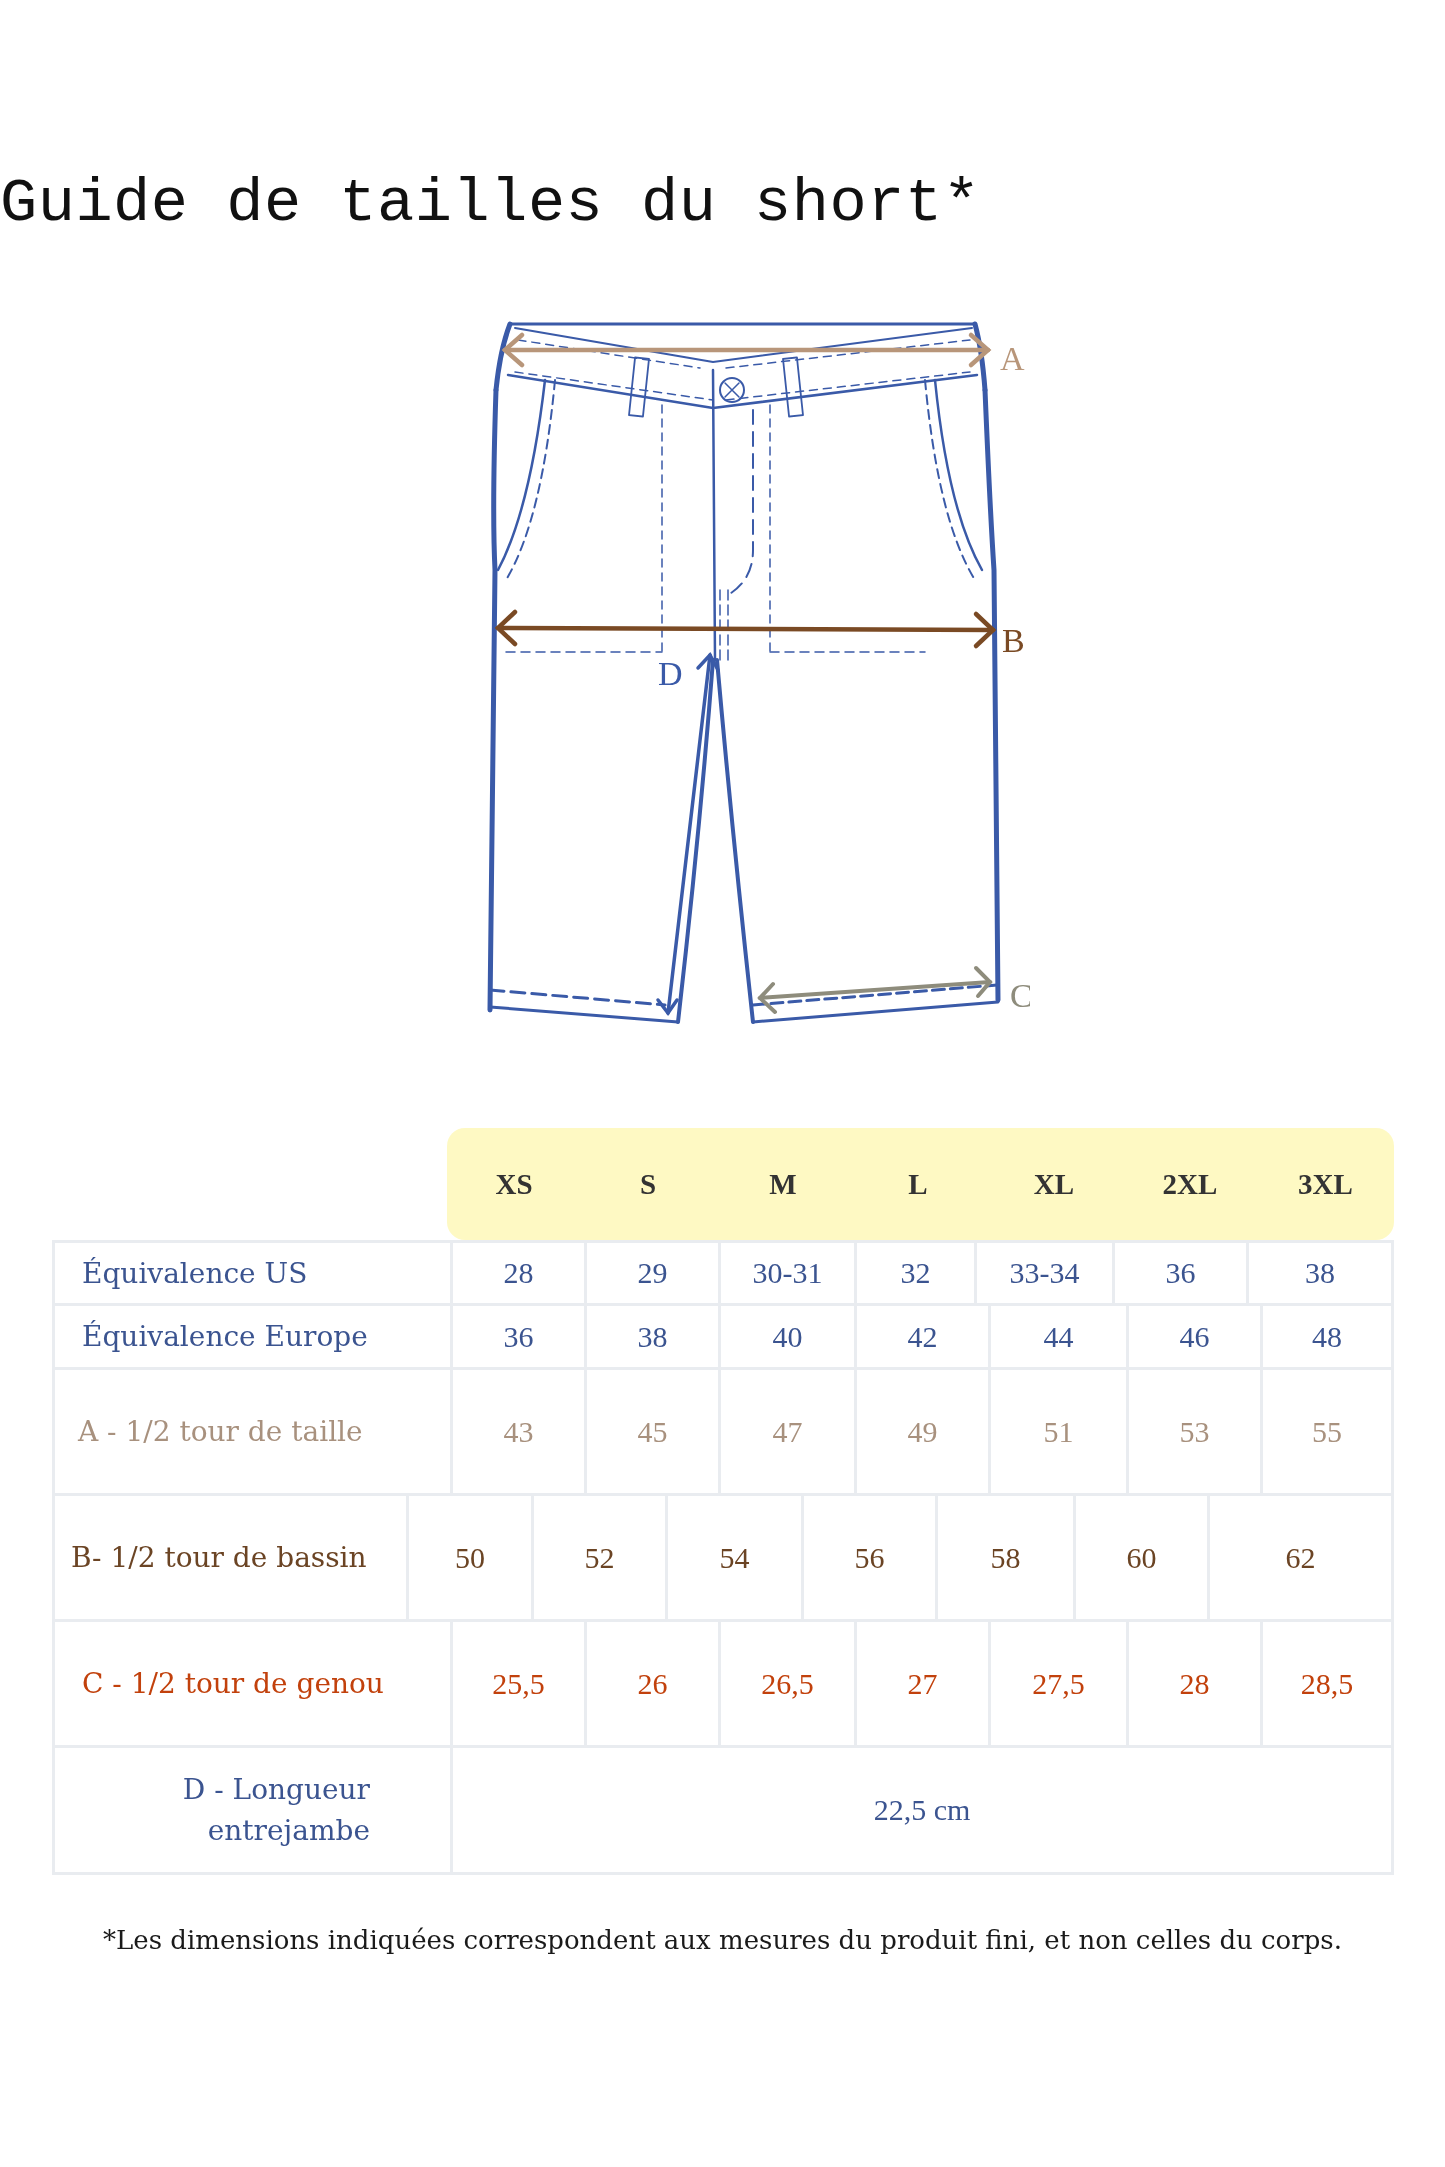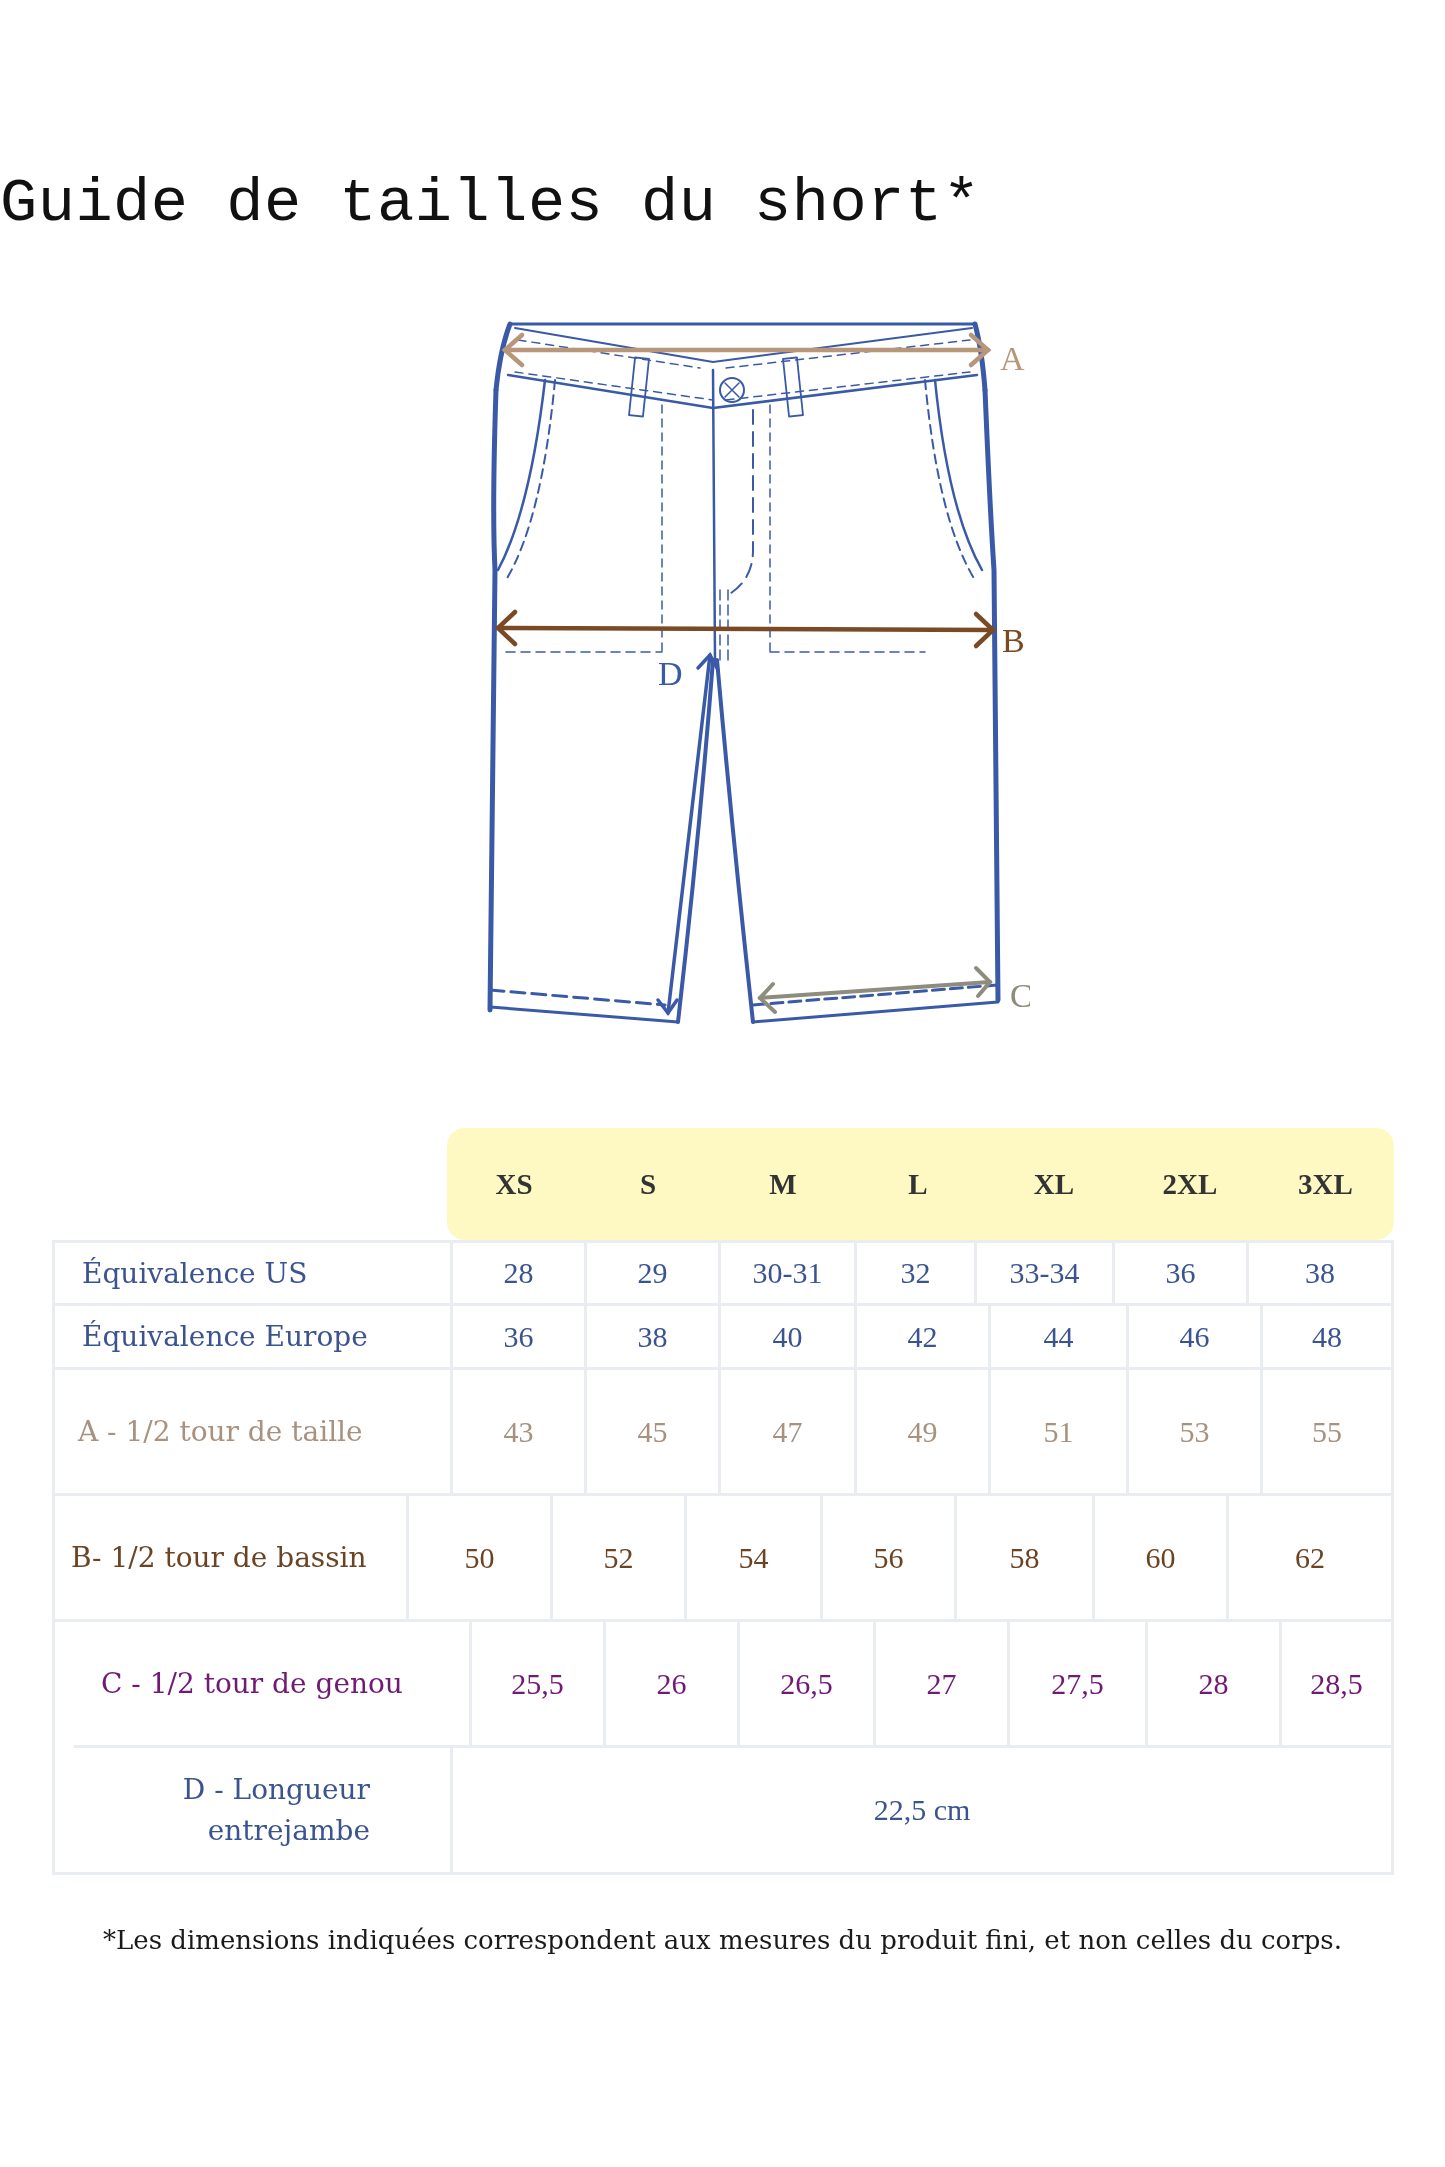--- a/index.html
+++ b/index.html
@@ -21,21 +21,21 @@
   .grid { position: absolute; left: 0; top: 112px; width: 1342px; border: 3px solid #e9ecf0; box-sizing: border-box; }
   .row { display: flex; border-bottom: 3px solid #e9ecf0; box-sizing: border-box; }
   .row:last-child { border-bottom: none; }
   .cell { box-sizing: border-box; border-right: 3px solid #e9ecf0; display: flex; align-items: center;
           justify-content: center; font-family: "Liberation Serif", "DejaVu Serif", serif; font-size: 30px; }
   .cell:last-child { border-right: none; }
   .cell.label { justify-content: flex-start; padding-left: 27px; font-family: "DejaVu Serif", serif; font-size: 28px; }
   .c-blue { color: #3b5490; text-align: right; }
   .c-tan { color: #a8917e; }
   .c-brown { color: #6b4424; }
-  .c-gray { color: #701a75; margin-left: 19px; }
+  .c-gray { color: #c2410c; }
   .footnote { position: absolute; left: 0; top: 1925px; width: 1445px; text-align: center;
               font-family: "DejaVu Serif", serif; font-size: 26px; color: #1a1a1a; }
 </style>
 </head>
 <body>
 
 <div class="title">Guide de tailles du short*</div>
 
 <div class="diagram">
   <svg viewBox="0 0 560 720" xmlns="http://www.w3.org/2000/svg">
@@ -155,21 +155,21 @@
       <div class="cell" style="width:134px">45</div>
       <div class="cell" style="width:136px">47</div>
       <div class="cell" style="width:134px">49</div>
       <div class="cell" style="width:138px">51</div>
       <div class="cell" style="width:134px">53</div>
       <div class="cell" style="flex:1">55</div>
     </div>
 
     <div class="row c-brown" style="height:126px">
       <div class="cell label" style="width:354px;padding-left:16px">B- 1/2 tour de bassin</div>
-      <div class="cell" style="width:144px">50</div>
+      <div class="cell" style="width:125px">50</div>
       <div class="cell" style="width:134px">52</div>
       <div class="cell" style="width:136px">54</div>
       <div class="cell" style="width:134px">56</div>
       <div class="cell" style="width:138px">58</div>
       <div class="cell" style="width:134px">60</div>
       <div class="cell" style="flex:1">62</div>
     </div>
 
     <div class="row c-gray" style="height:126px">
       <div class="cell label" style="width:398px">C - 1/2 tour de genou</div>

